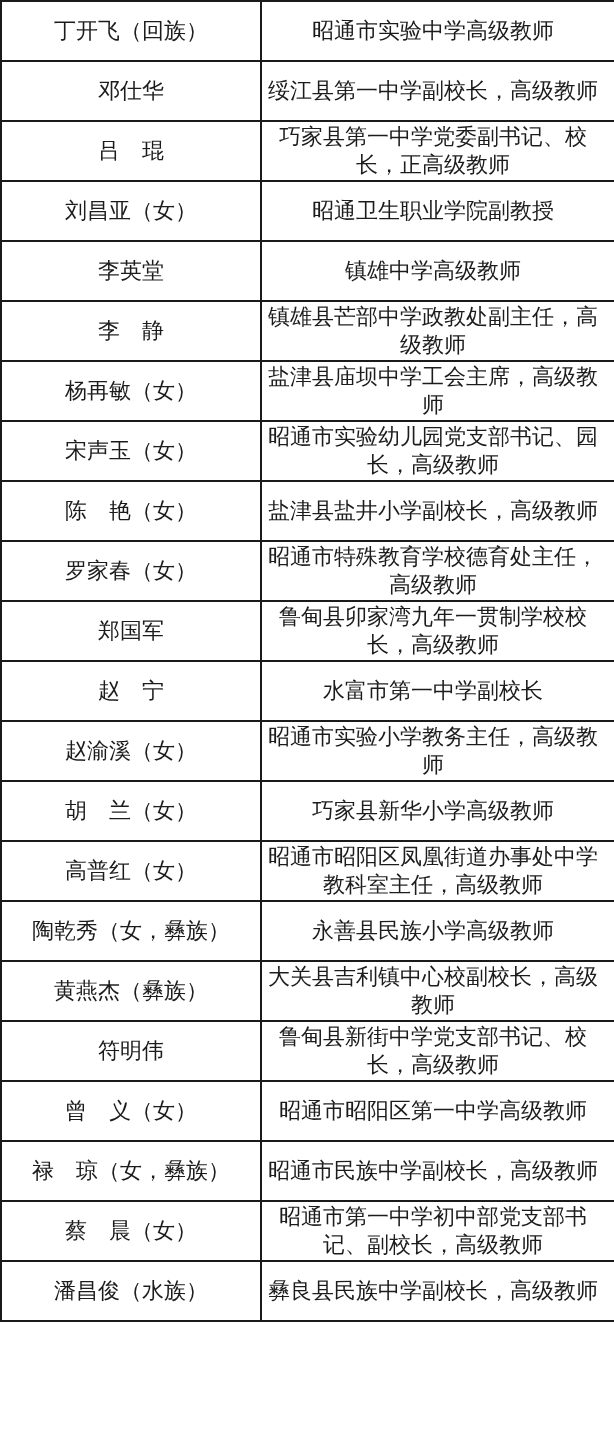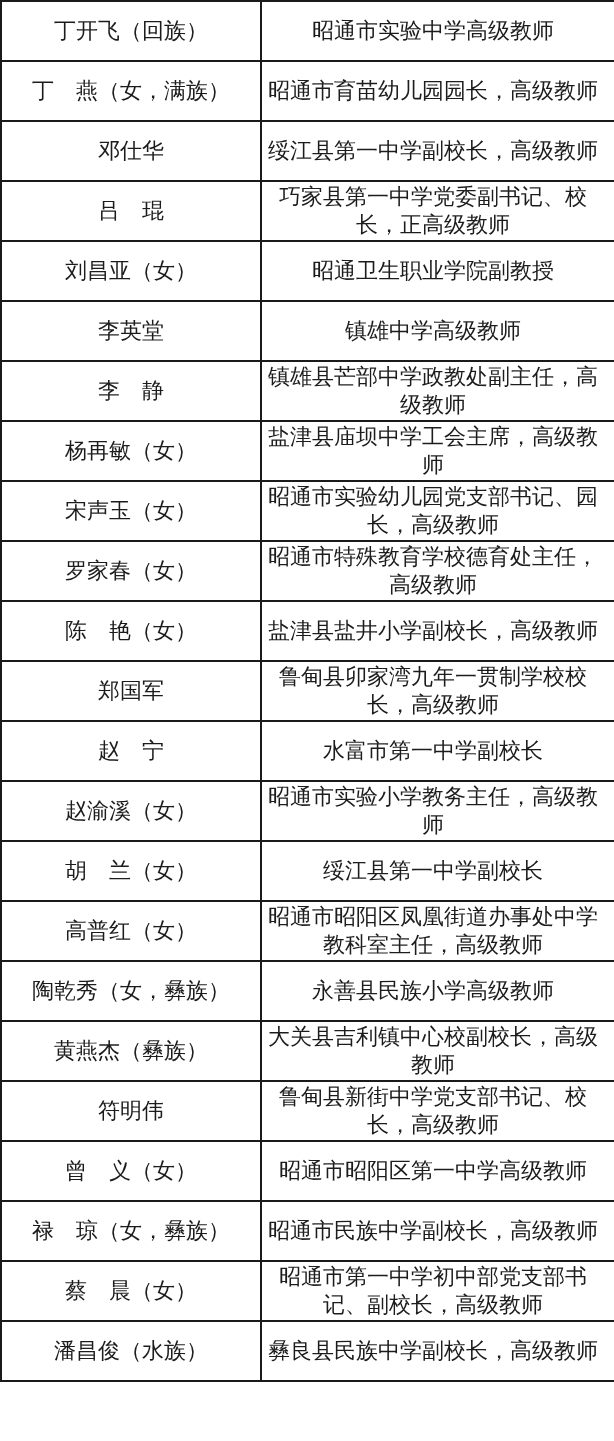--- a/index.html
+++ b/index.html
@@ -52,24 +52,20 @@
     <colgroup>
       <col class="col-name">
       <col class="col-position">
     </colgroup>
     <tbody id="table-body">
         <tr class="row">
           <td class="name-cell">丁开飞（回族）</td>
           <td class="position-cell">昭通市实验中学高级教师</td>
         </tr>
         <tr class="row">
-          <td class="name-cell">丁　燕（女，满族）</td>
-          <td class="position-cell">昭通市育苗幼儿园园长，高级教师</td>
-        </tr>
-        <tr class="row">
           <td class="name-cell">邓仕华</td>
           <td class="position-cell">绥江县第一中学副校长，高级教师</td>
         </tr>
         <tr class="row">
           <td class="name-cell">吕　琨</td>
           <td class="position-cell">巧家县第一中学党委副书记、校长，正高级教师</td>
         </tr>
         <tr class="row">
           <td class="name-cell">刘昌亚（女）</td>
           <td class="position-cell">昭通卫生职业学院副教授</td>
@@ -84,42 +80,42 @@
         </tr>
         <tr class="row">
           <td class="name-cell">杨再敏（女）</td>
           <td class="position-cell">盐津县庙坝中学工会主席，高级教师</td>
         </tr>
         <tr class="row">
           <td class="name-cell">宋声玉（女）</td>
           <td class="position-cell">昭通市实验幼儿园党支部书记、园长，高级教师</td>
         </tr>
         <tr class="row">
+          <td class="name-cell">陈　艳（女）</td>
+          <td class="position-cell">盐津县盐井小学副校长，高级教师</td>
+        </tr>
+        <tr class="row">
           <td class="name-cell">罗家春（女）</td>
           <td class="position-cell">昭通市特殊教育学校德育处主任，高级教师</td>
-        </tr>
-        <tr class="row">
-          <td class="name-cell">陈　艳（女）</td>
-          <td class="position-cell">盐津县盐井小学副校长，高级教师</td>
         </tr>
         <tr class="row">
           <td class="name-cell">郑国军</td>
           <td class="position-cell">鲁甸县卯家湾九年一贯制学校校长，高级教师</td>
         </tr>
         <tr class="row">
           <td class="name-cell">赵　宁</td>
           <td class="position-cell">水富市第一中学副校长</td>
         </tr>
         <tr class="row">
           <td class="name-cell">赵渝溪（女）</td>
           <td class="position-cell">昭通市实验小学教务主任，高级教师</td>
         </tr>
         <tr class="row">
           <td class="name-cell">胡　兰（女）</td>
-          <td class="position-cell">绥江县第一中学副校长</td>
+          <td class="position-cell">巧家县新华小学高级教师</td>
         </tr>
         <tr class="row">
           <td class="name-cell">高普红（女）</td>
           <td class="position-cell">昭通市昭阳区凤凰街道办事处中学教科室主任，高级教师</td>
         </tr>
         <tr class="row">
           <td class="name-cell">陶乾秀（女，彝族）</td>
           <td class="position-cell">永善县民族小学高级教师</td>
         </tr>
         <tr class="row">

